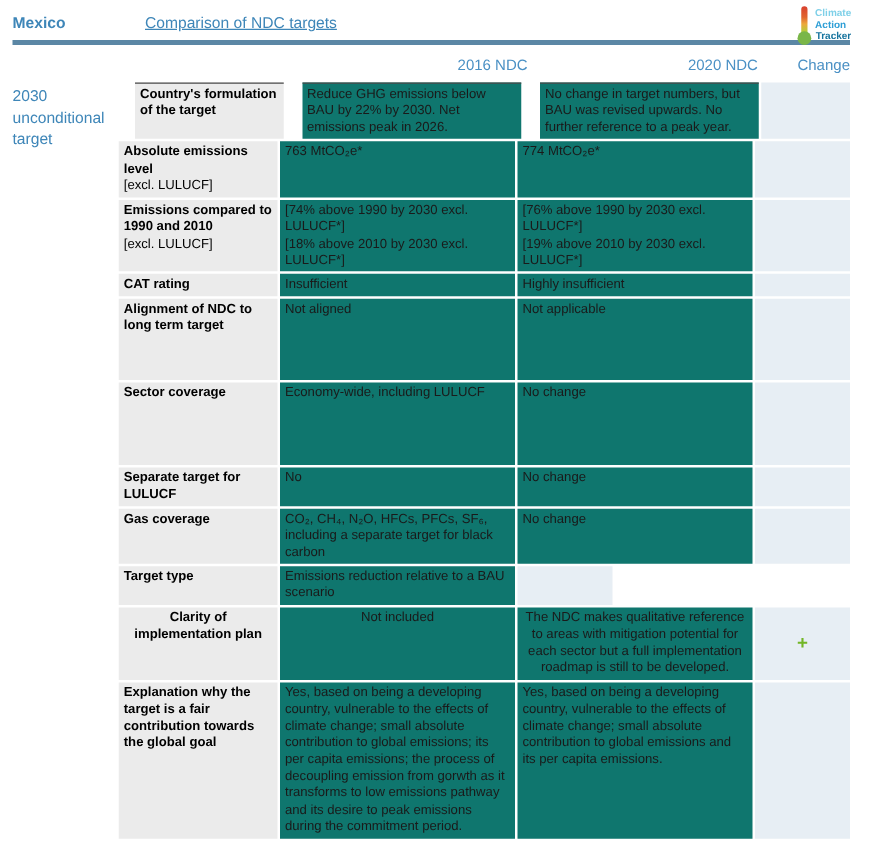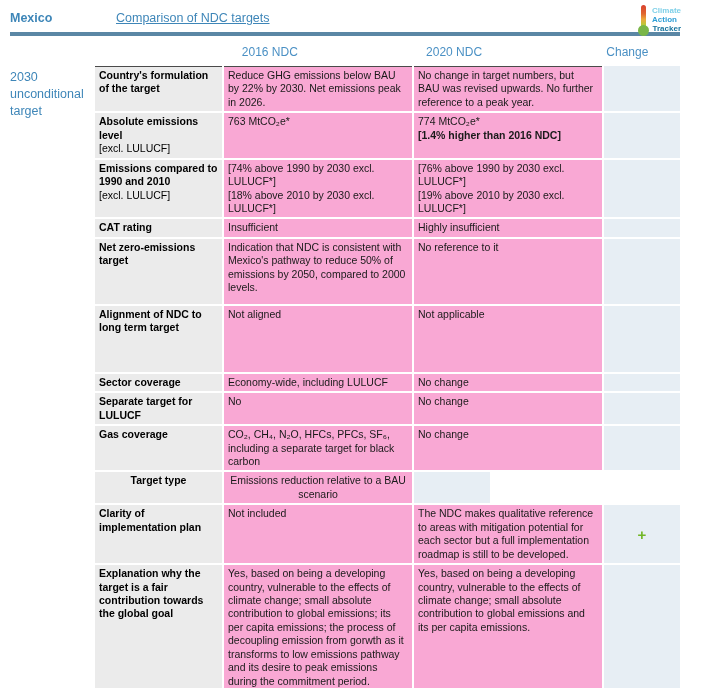--- a/index.html
+++ b/index.html
@@ -16,36 +16,36 @@
           background:linear-gradient(#d9402e 0%, #e0662f 38%, #eda83b 62%, #b5cc38 88%); }
   .bulb { position:absolute; left:0px; bottom:0; width:11px; height:11px; border-radius:50%; background:#7ab648; }
   .logo-text { font-size:8px; font-weight:bold; line-height:1.1; }
   .lg1 { color:#7fd0e8; } .lg2 { color:#2f9fd6; } .lg3 { color:#17749e;text-align:right; }
 
   .rule { height:4px; background:#5b87a5; margin:7px 10px 0 10px; }
 
   
   .colheads { display:flex; margin:9px 10px 7px 10px; color:#4a90c4; font-size:12px; }
   .ch-spacer { width:235px; }
-  .ch-2016, .ch-2020 { width:190px; padding-left:4px; }
-  .ch-change { width:76px; text-align:left; }
+  .ch-2016, .ch-2020 { width:190px; padding-left:4px;text-align:right; }
+  .ch-change { width:76px; text-align:right; }
 
   
   .main { display:flex; margin:0 10px; }
   .sidebar { width:106px; color:#3e86b8; font-size:12.5px; line-height:1.35; padding-top:3px; padding-right:8px; }
   .table { width:585px; }
 
   .row { display:flex; margin-bottom:2px; }
   .cell { padding:2px 4px; font-size:10.5px; line-height:1.28; color:#1a1a1a; }
   .label-cell { width:127px; background:#ebebeb; margin-right:2px; font-weight:bold; color:#000; }
   .lbl-sub { font-weight:normal; display:block; }
-  .data-cell { width:188px; background:#f9a8d4; margin-right:2px; }
+  .data-cell { width:188px; background:#0f766e; margin-right:2px; }
   .change-cell { width:76px; background:#e7eef4; color:#72b626; font-weight:bold; font-size:15px;
                  display:flex; align-items:center; justify-content:center; }
-  .row:nth-child(1) .label-cell, .row:nth-child(1) .data-cell { border-top:1px solid #4a4a4a; }
+  .row:nth-child(1) .label-cell, .row:nth-child(1) .data-cell { border-top:1px solid #4a4a4a;margin-left:13px; }
 
   .row:nth-child(1)  { min-height:41px; }
   .row:nth-child(2)  { min-height:28px; }
   .row:nth-child(3)  { min-height:41px; }
   .row:nth-child(4)  { min-height:17px; }
   .row:nth-child(5)  { min-height:65px; }
   .row:nth-child(6)  { min-height:66px; }
   .row:nth-child(7)  { min-height:16px; }
   .row:nth-child(8)  { min-height:24px; }
   .row:nth-child(9)  { min-height:24px; }
@@ -105,21 +105,20 @@
   <div class="row">
     <div class="cell label-cell">
       <span class="lbl-main">Absolute emissions level</span>
       <span class="lbl-sub">[excl. LULUCF]</span>
     </div>
     <div class="cell data-cell c2016">
             <div>763 MtCO₂e*</div>
           </div>
     <div class="cell data-cell c2020">
             <div>774 MtCO₂e*</div>
-            <div style="font-weight: bold;">[1.4% higher than 2016 NDC]</div>
           </div>
     <div class="change-cell"></div>
   </div>
 
   <div class="row">
     <div class="cell label-cell">
       <span class="lbl-main">Emissions compared to 1990 and 2010</span>
       <span class="lbl-sub">[excl. LULUCF]</span>
     </div>
     <div class="cell data-cell c2016">
@@ -140,33 +139,20 @@
     </div>
     <div class="cell data-cell c2016">
             <div>Insufficient</div>
           </div>
     <div class="cell data-cell c2020">
             <div>Highly insufficient</div>
           </div>
     <div class="change-cell"></div>
   </div>
 
-  <div class="row">
-    <div class="cell label-cell">
-      <span class="lbl-main">Net zero-emissions target</span>
-      
-    </div>
-    <div class="cell data-cell c2016">
-            <div>Indication that NDC is consistent with Mexico's pathway to reduce 50% of emissions by 2050, compared to 2000 levels.</div>
-          </div>
-    <div class="cell data-cell c2020">
-            <div>No reference to it</div>
-          </div>
-    <div class="change-cell"></div>
-  </div>
 
   <div class="row">
     <div class="cell label-cell">
       <span class="lbl-main">Alignment of NDC to long term target</span>
       
     </div>
     <div class="cell data-cell c2016">
             <div>Not aligned</div>
           </div>
     <div class="cell data-cell c2020">

